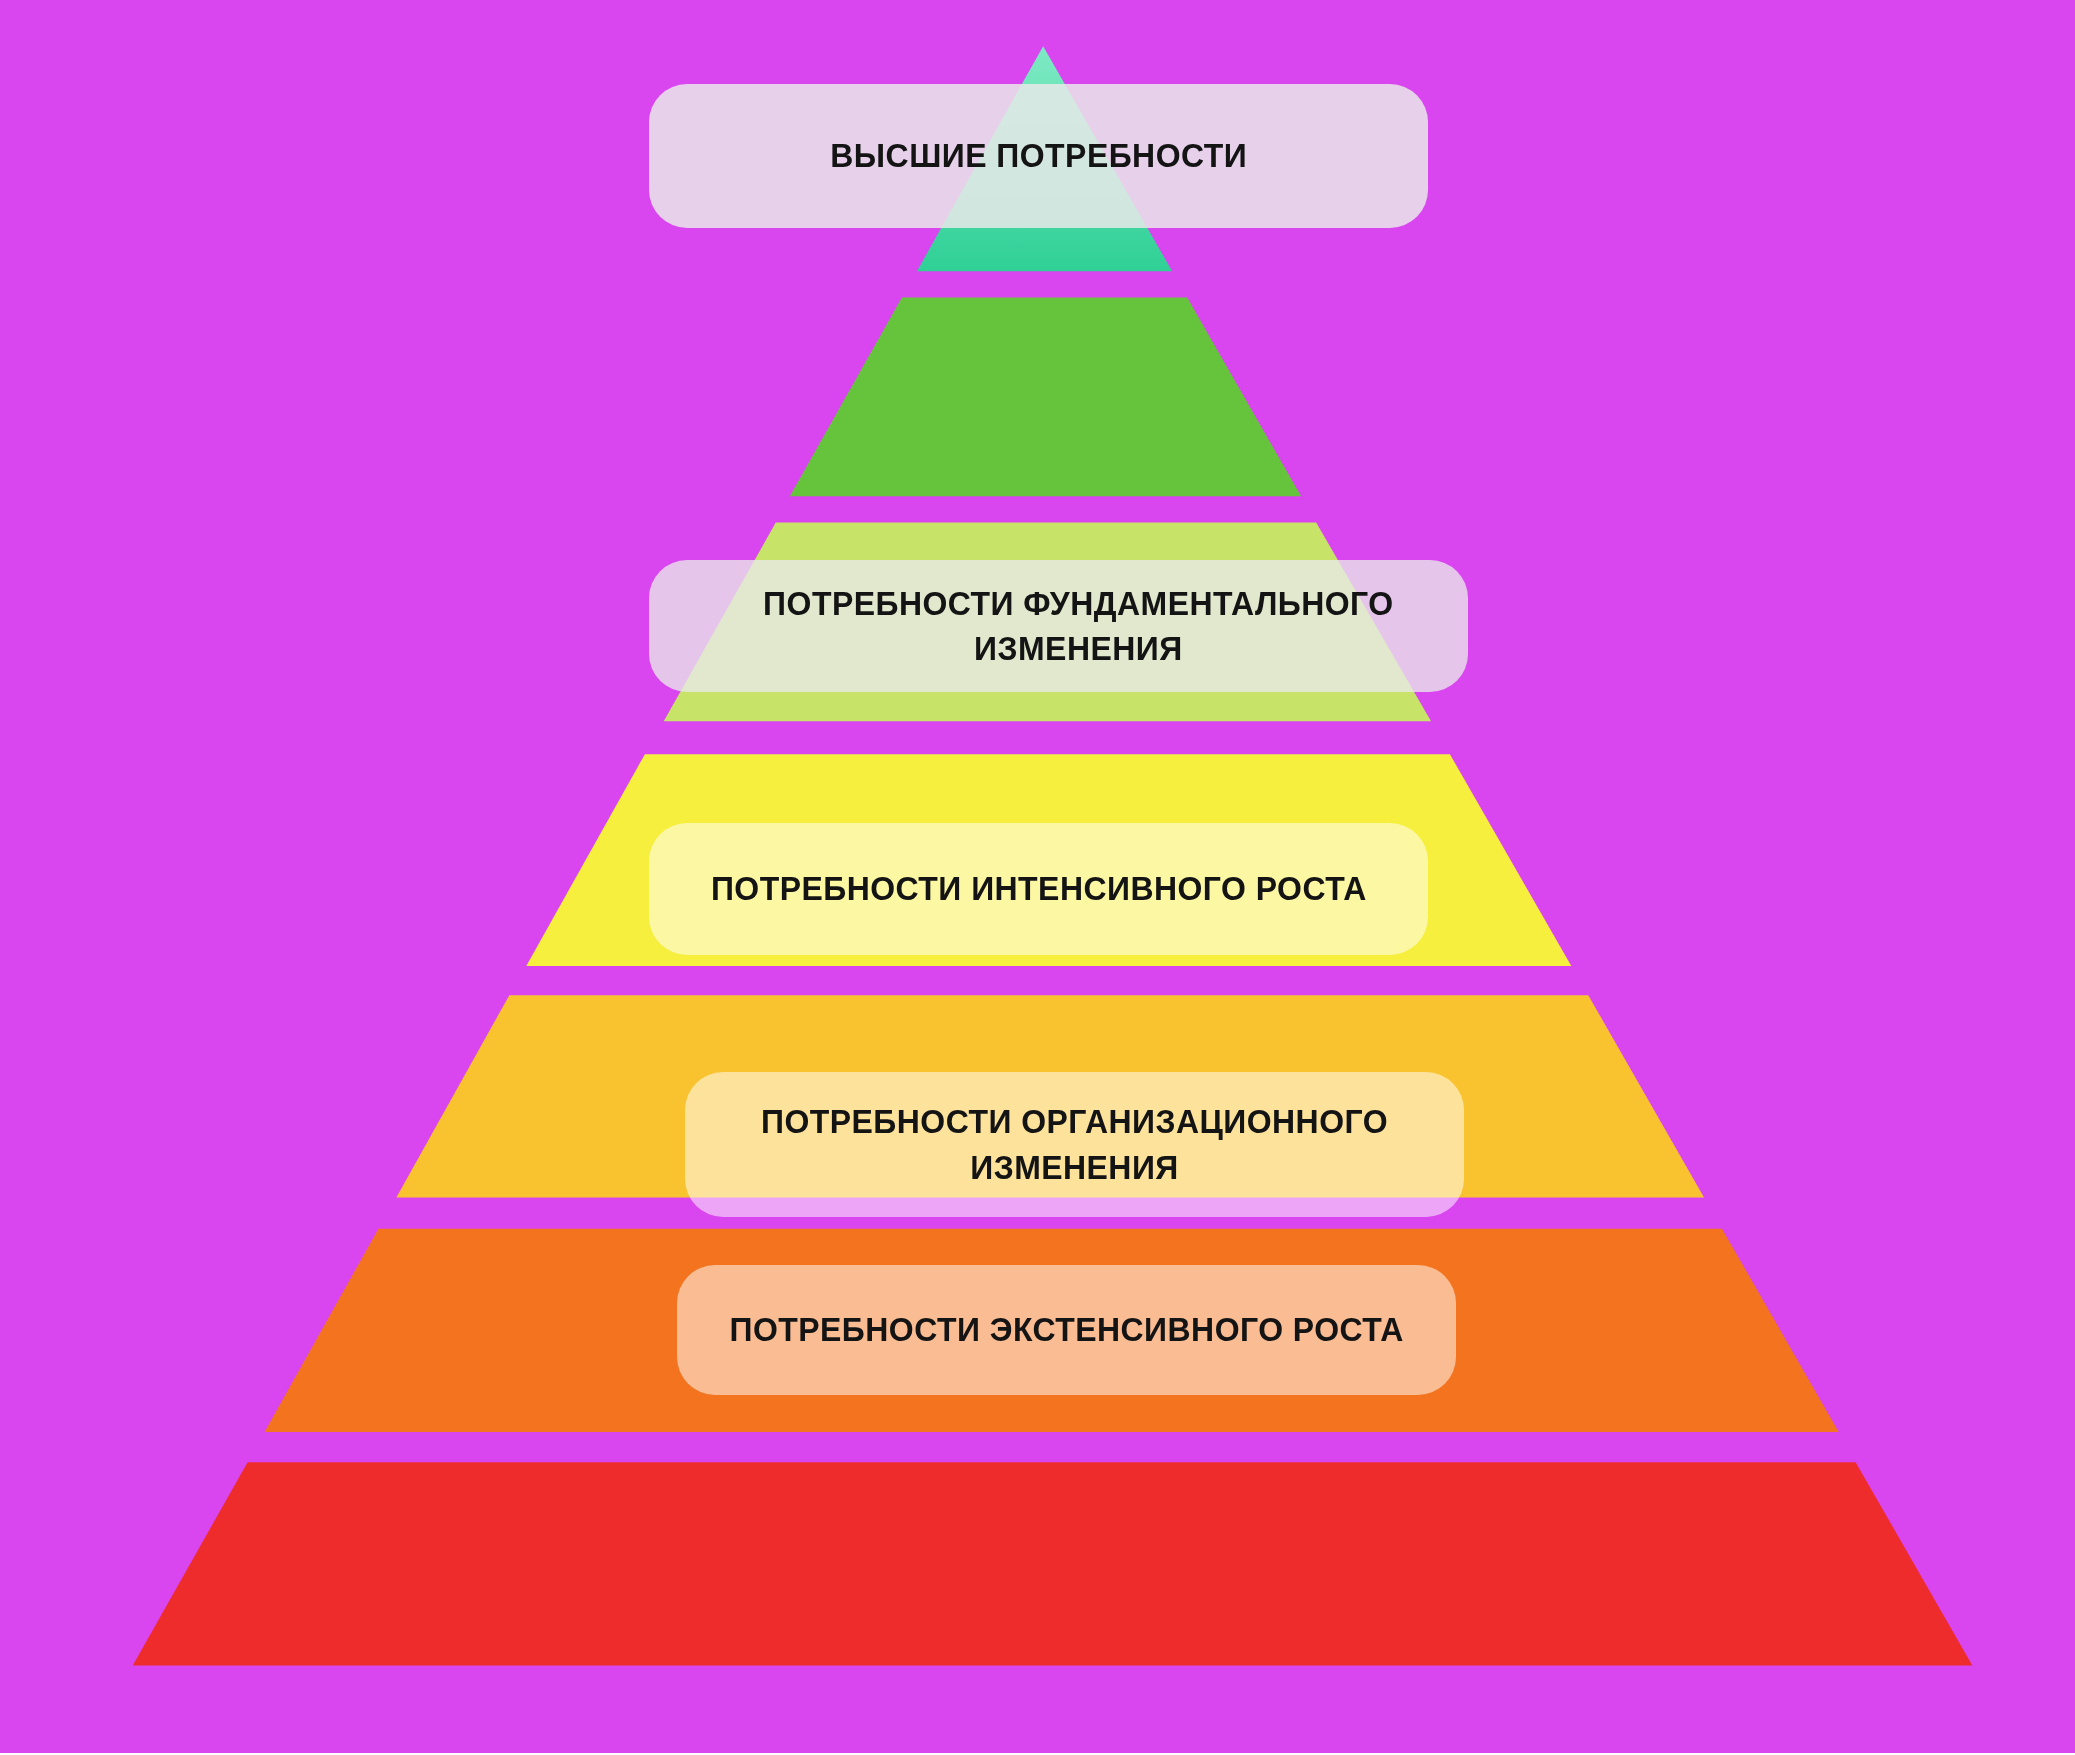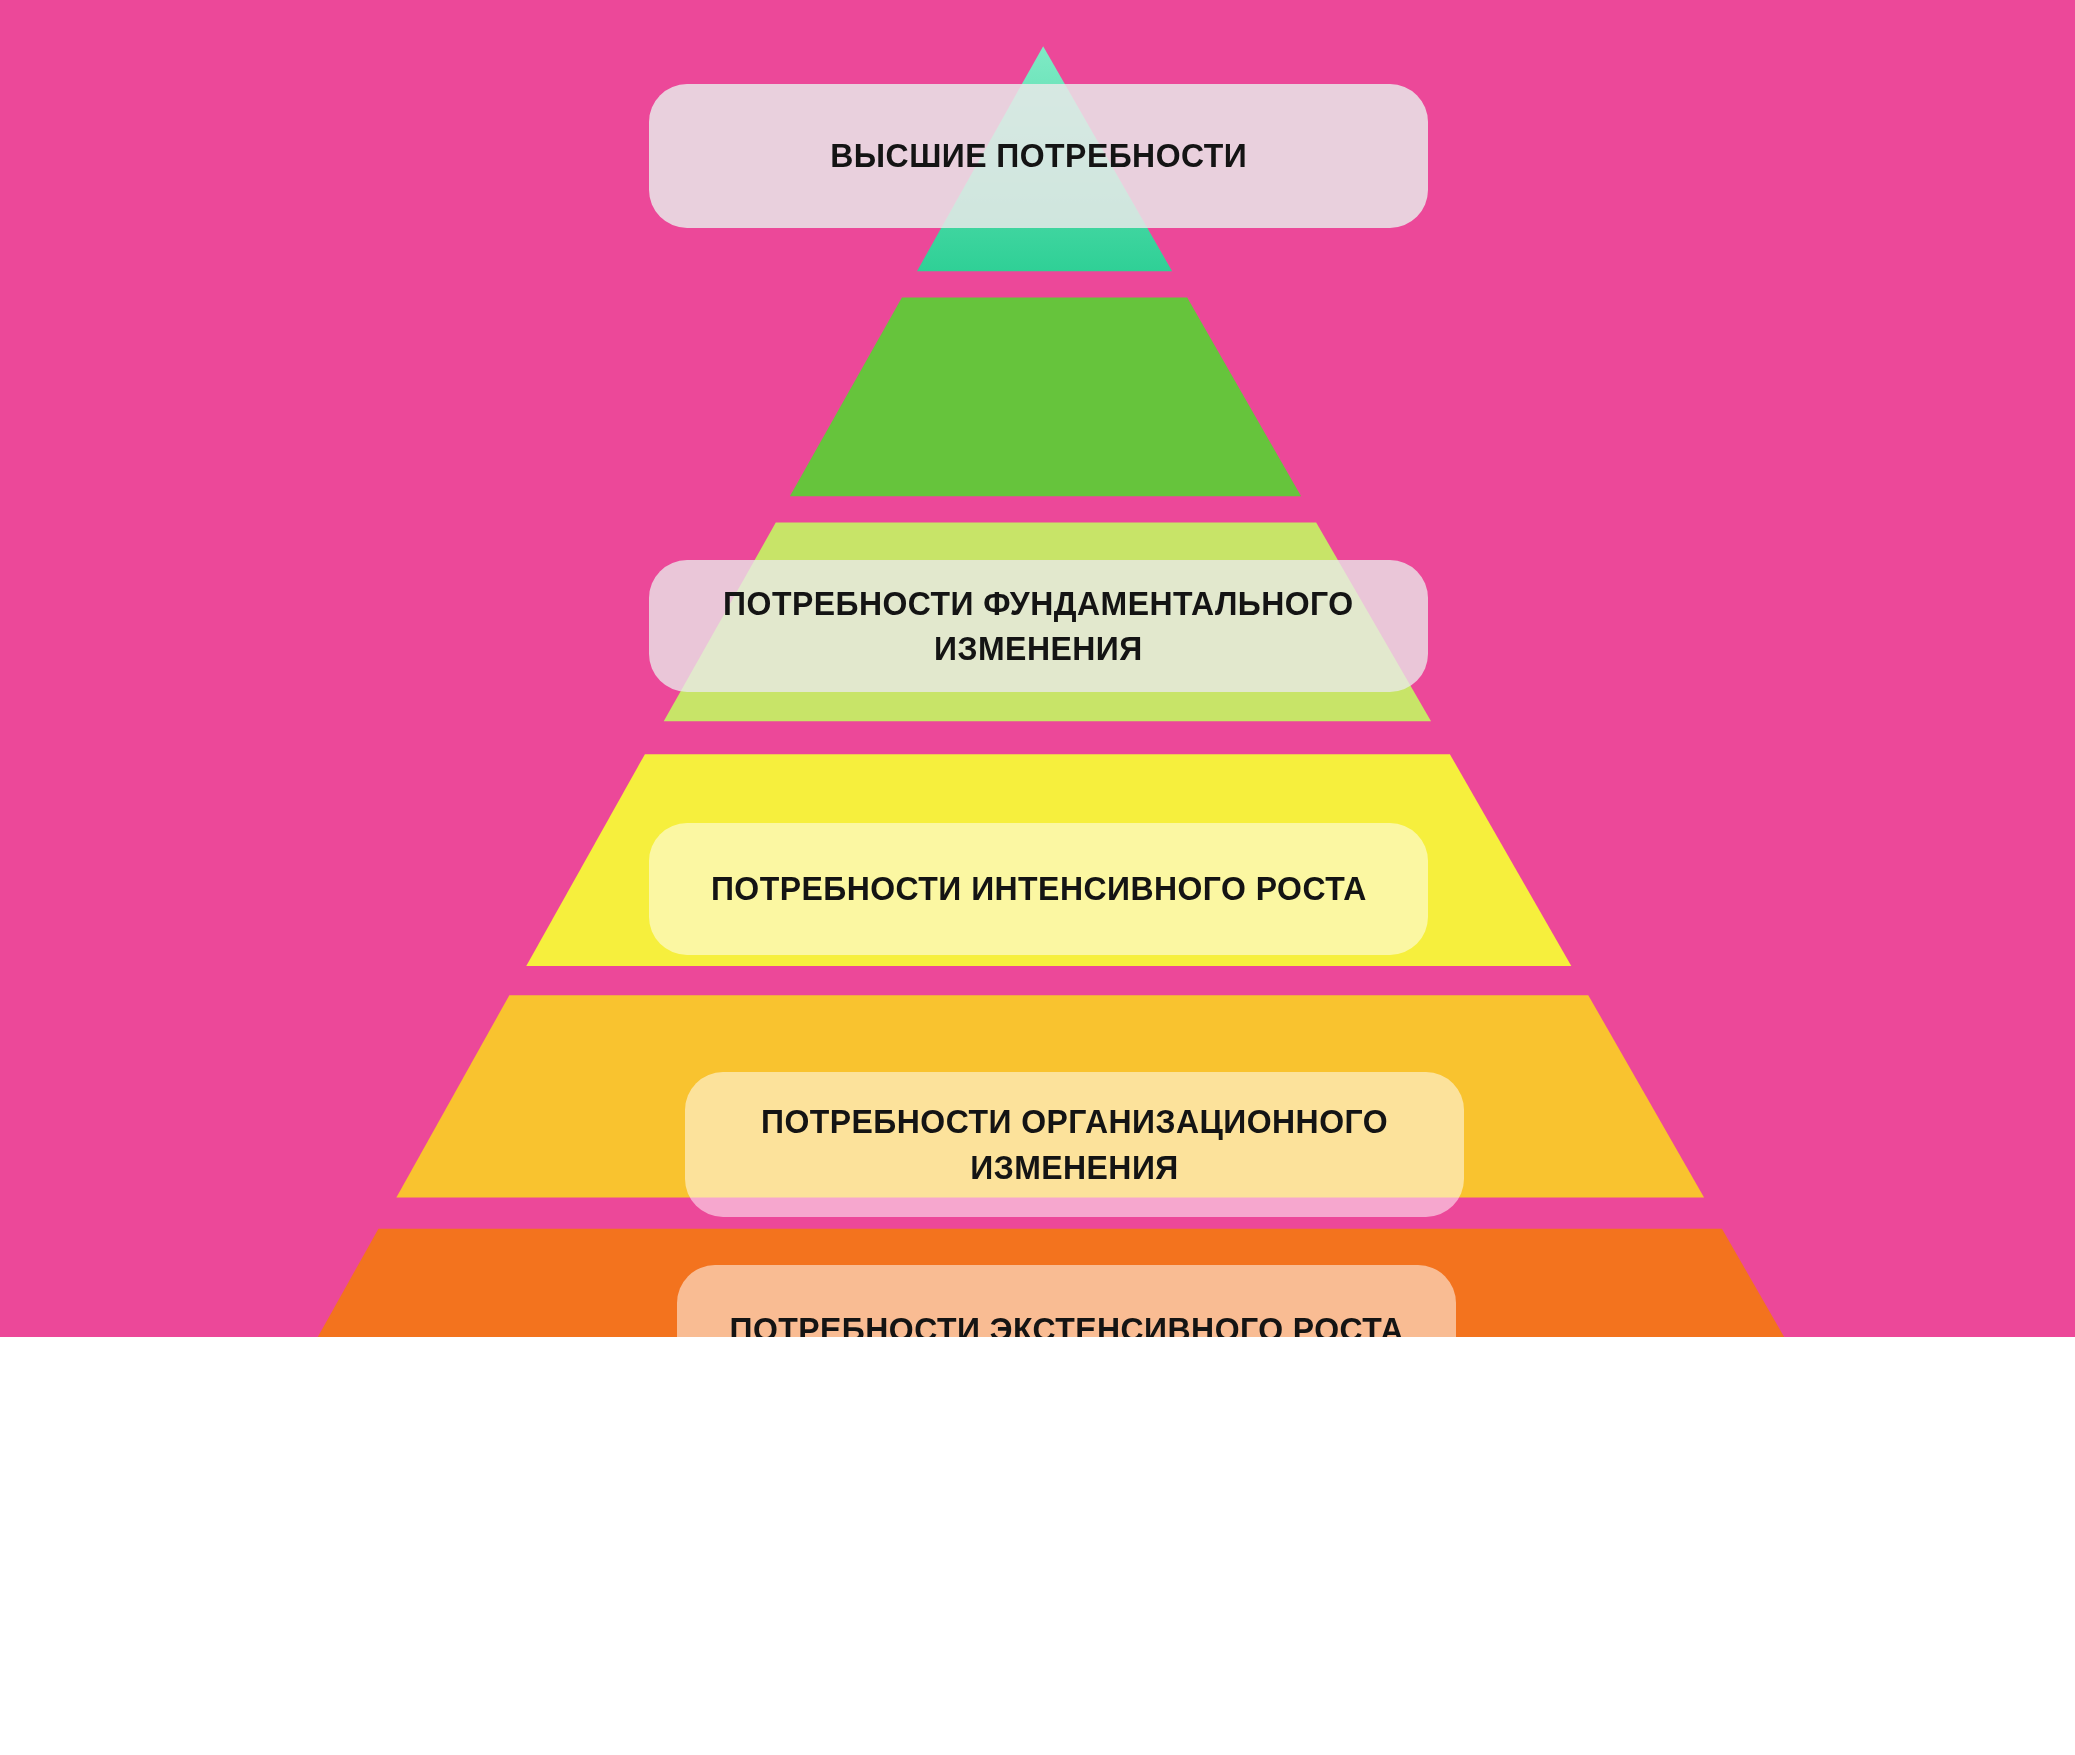--- a/index.html
+++ b/index.html
@@ -3,22 +3,22 @@
 <meta charset="utf-8">
 <style>
   html, body {
     margin: 0;
     padding: 0;
     background: #ffffff;
   }
   .canvas {
     position: relative;
     width: 2075px;
-    height: 1337px;
-    background: #ec4899;
+    height: 1753px;
+    background: #d946ef;
     overflow: hidden;
     font-family: "Liberation Sans", sans-serif;
   }
   .pyramid-svg {
     position: absolute;
     left: 0;
     top: 0;
     width: 2075px;
     height: 1755px;
   }
@@ -67,21 +67,21 @@
     <polygon points="402,1305 1829,1305 1953,1521 281,1521" fill="#f3731e"></polygon>
 
     <polygon points="263,1553 1971,1553 2095,1769 141,1769" fill="#ee2c2c"></polygon>
   </svg>
 
   <div class="pill" style="left: 649px; top: 84px; width: 779px; height: 144px; background: rgba(233, 233, 233, 0.85);">
     <span class="label">ВЫСШИЕ ПОТРЕБНОСТИ</span>
   </div>
 
 
-  <div class="pill" style="left: 649px; top: 560px; width: 779px; height: 132px; background: rgba(233, 233, 233, 0.78);">
+  <div class="pill" style="left: 649px; top: 560px; width: 779px; height: 132px; background: rgba(233, 233, 233, 0.78); padding-left: 40px;">
     <span class="label">ПОТРЕБНОСТИ ФУНДАМЕНТАЛЬНОГО
 ИЗМЕНЕНИЯ</span>
   </div>
 
   <div class="pill" style="left: 649px; top: 823px; width: 779px; height: 132px; background: rgba(255, 255, 255, 0.52);">
     <span class="label">ПОТРЕБНОСТИ ИНТЕНСИВНОГО РОСТА</span>
   </div>
 
   <div class="pill" style="left: 649px; top: 1072px; width: 779px; height: 145px; background: rgba(255, 255, 255, 0.52); margin-left: 36px;">
     <span class="label">ПОТРЕБНОСТИ ОРГАНИЗАЦИОННОГО

